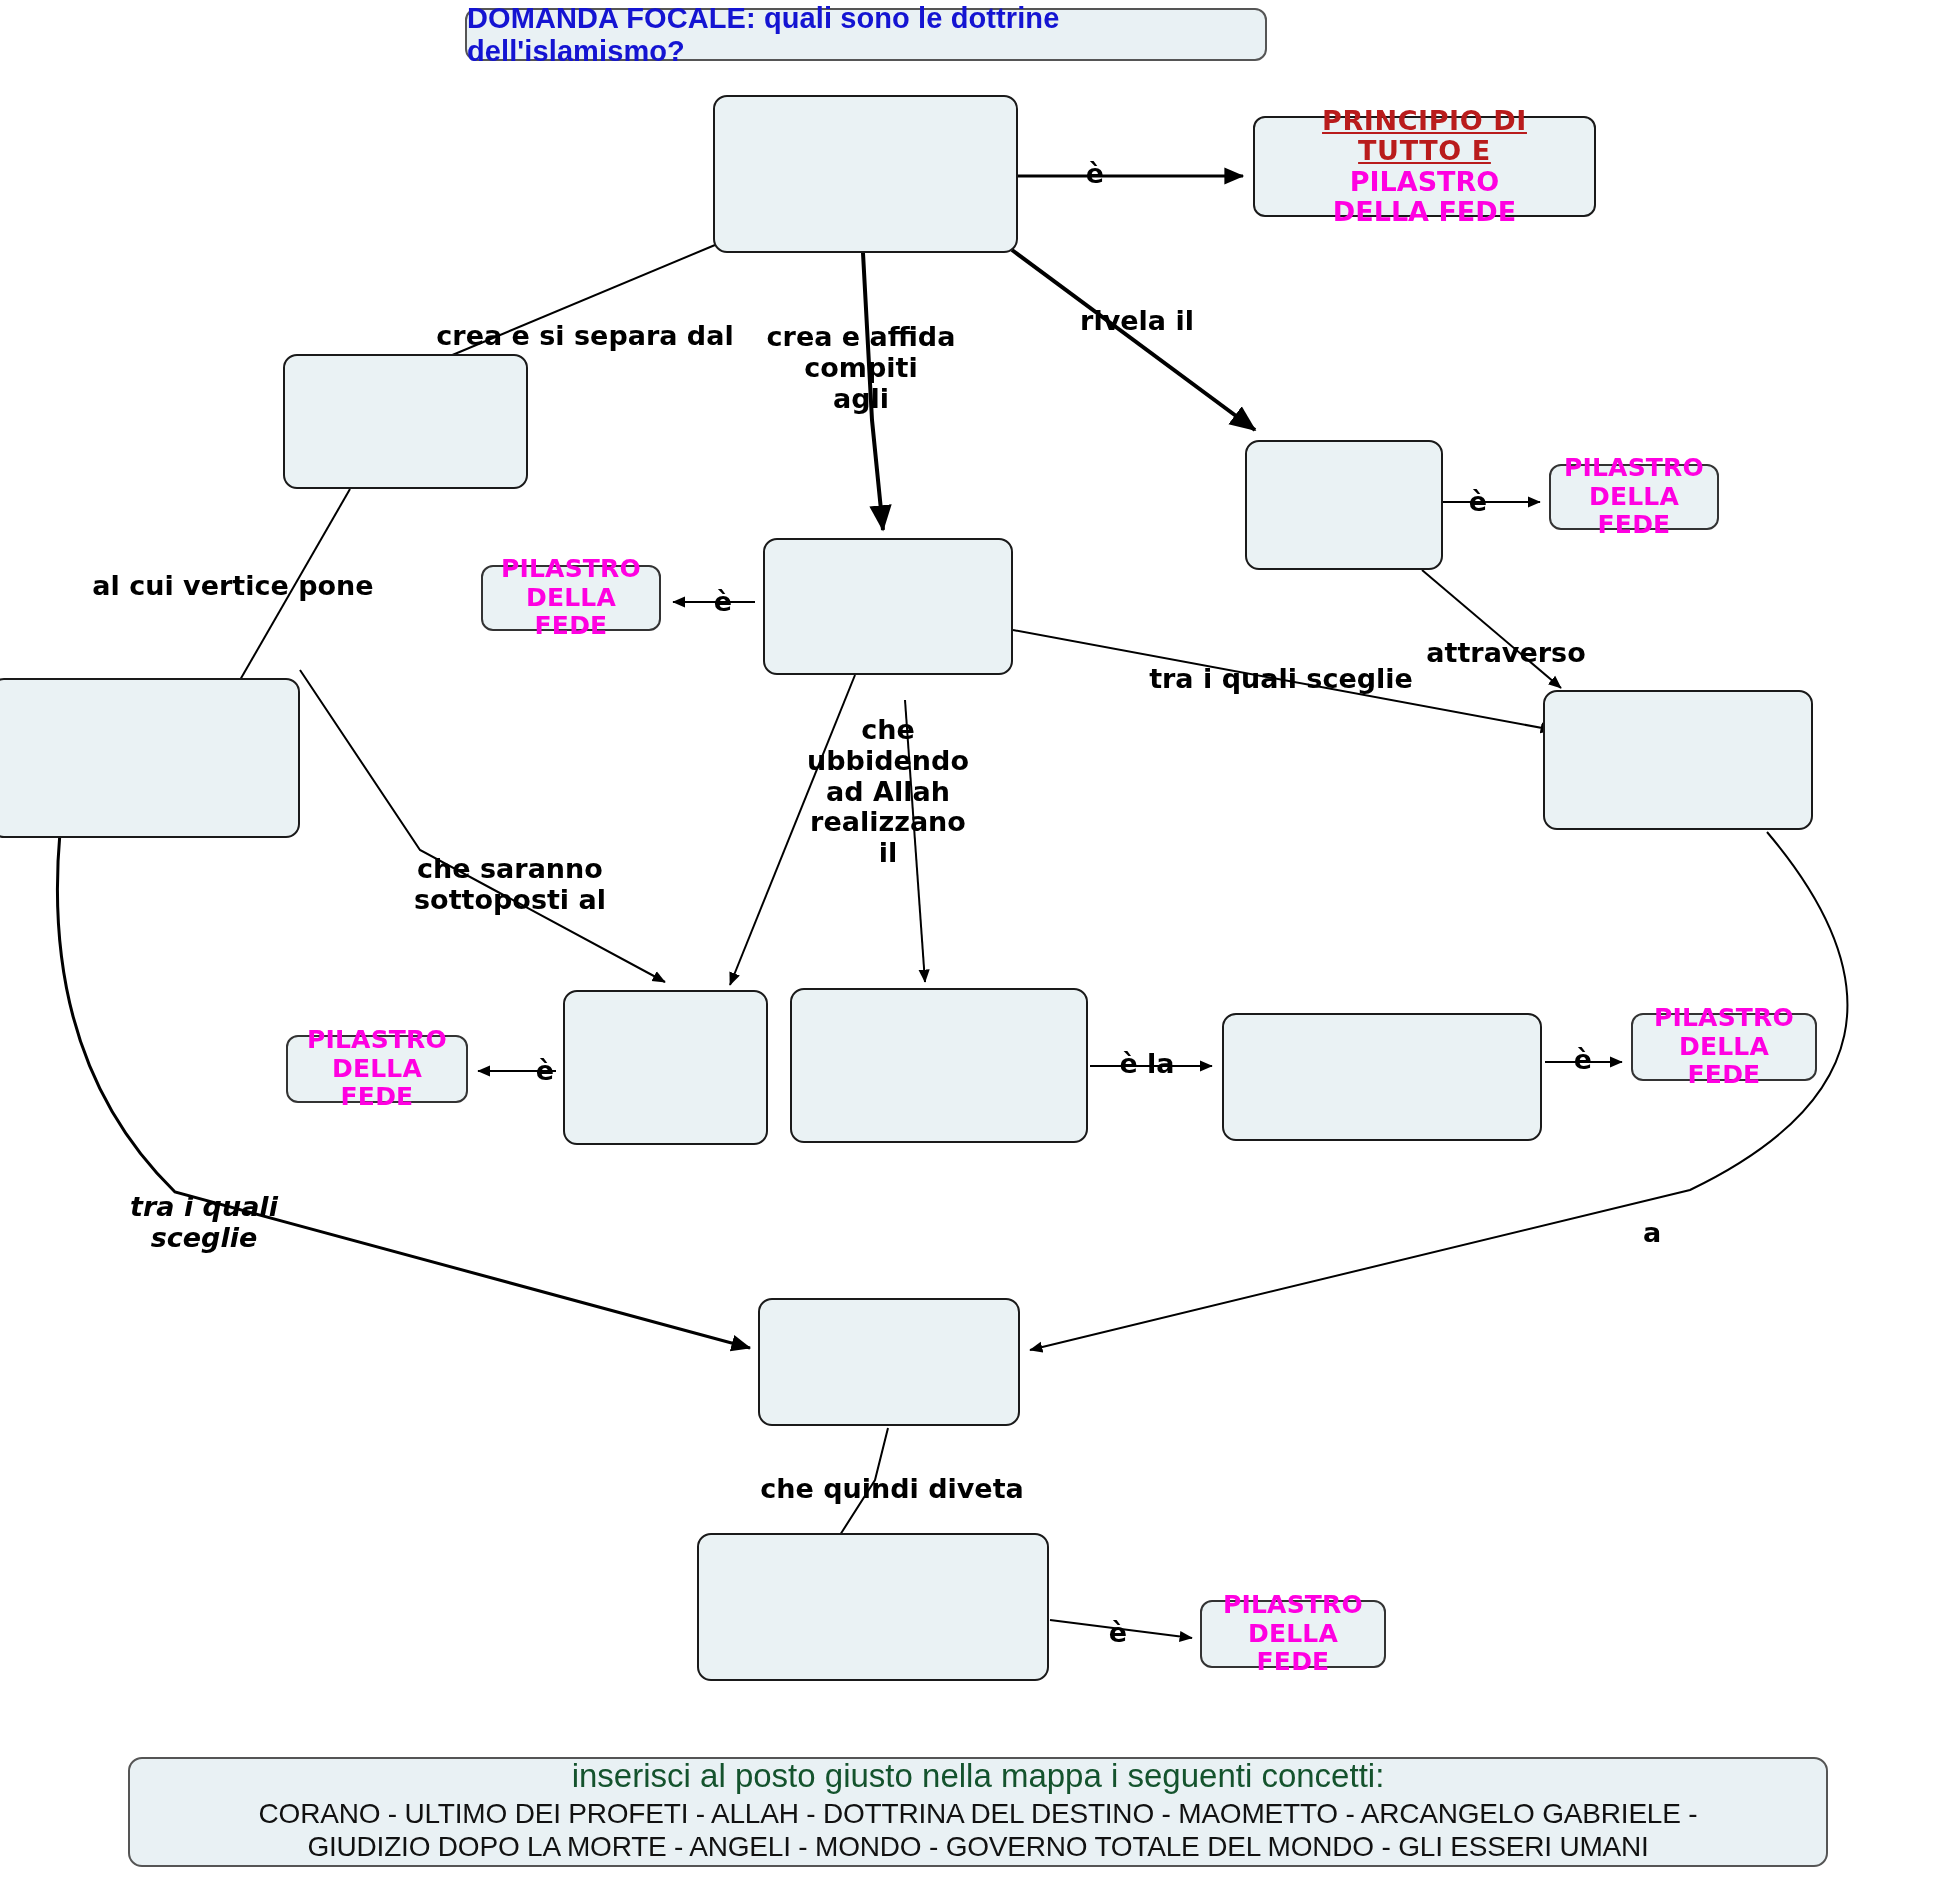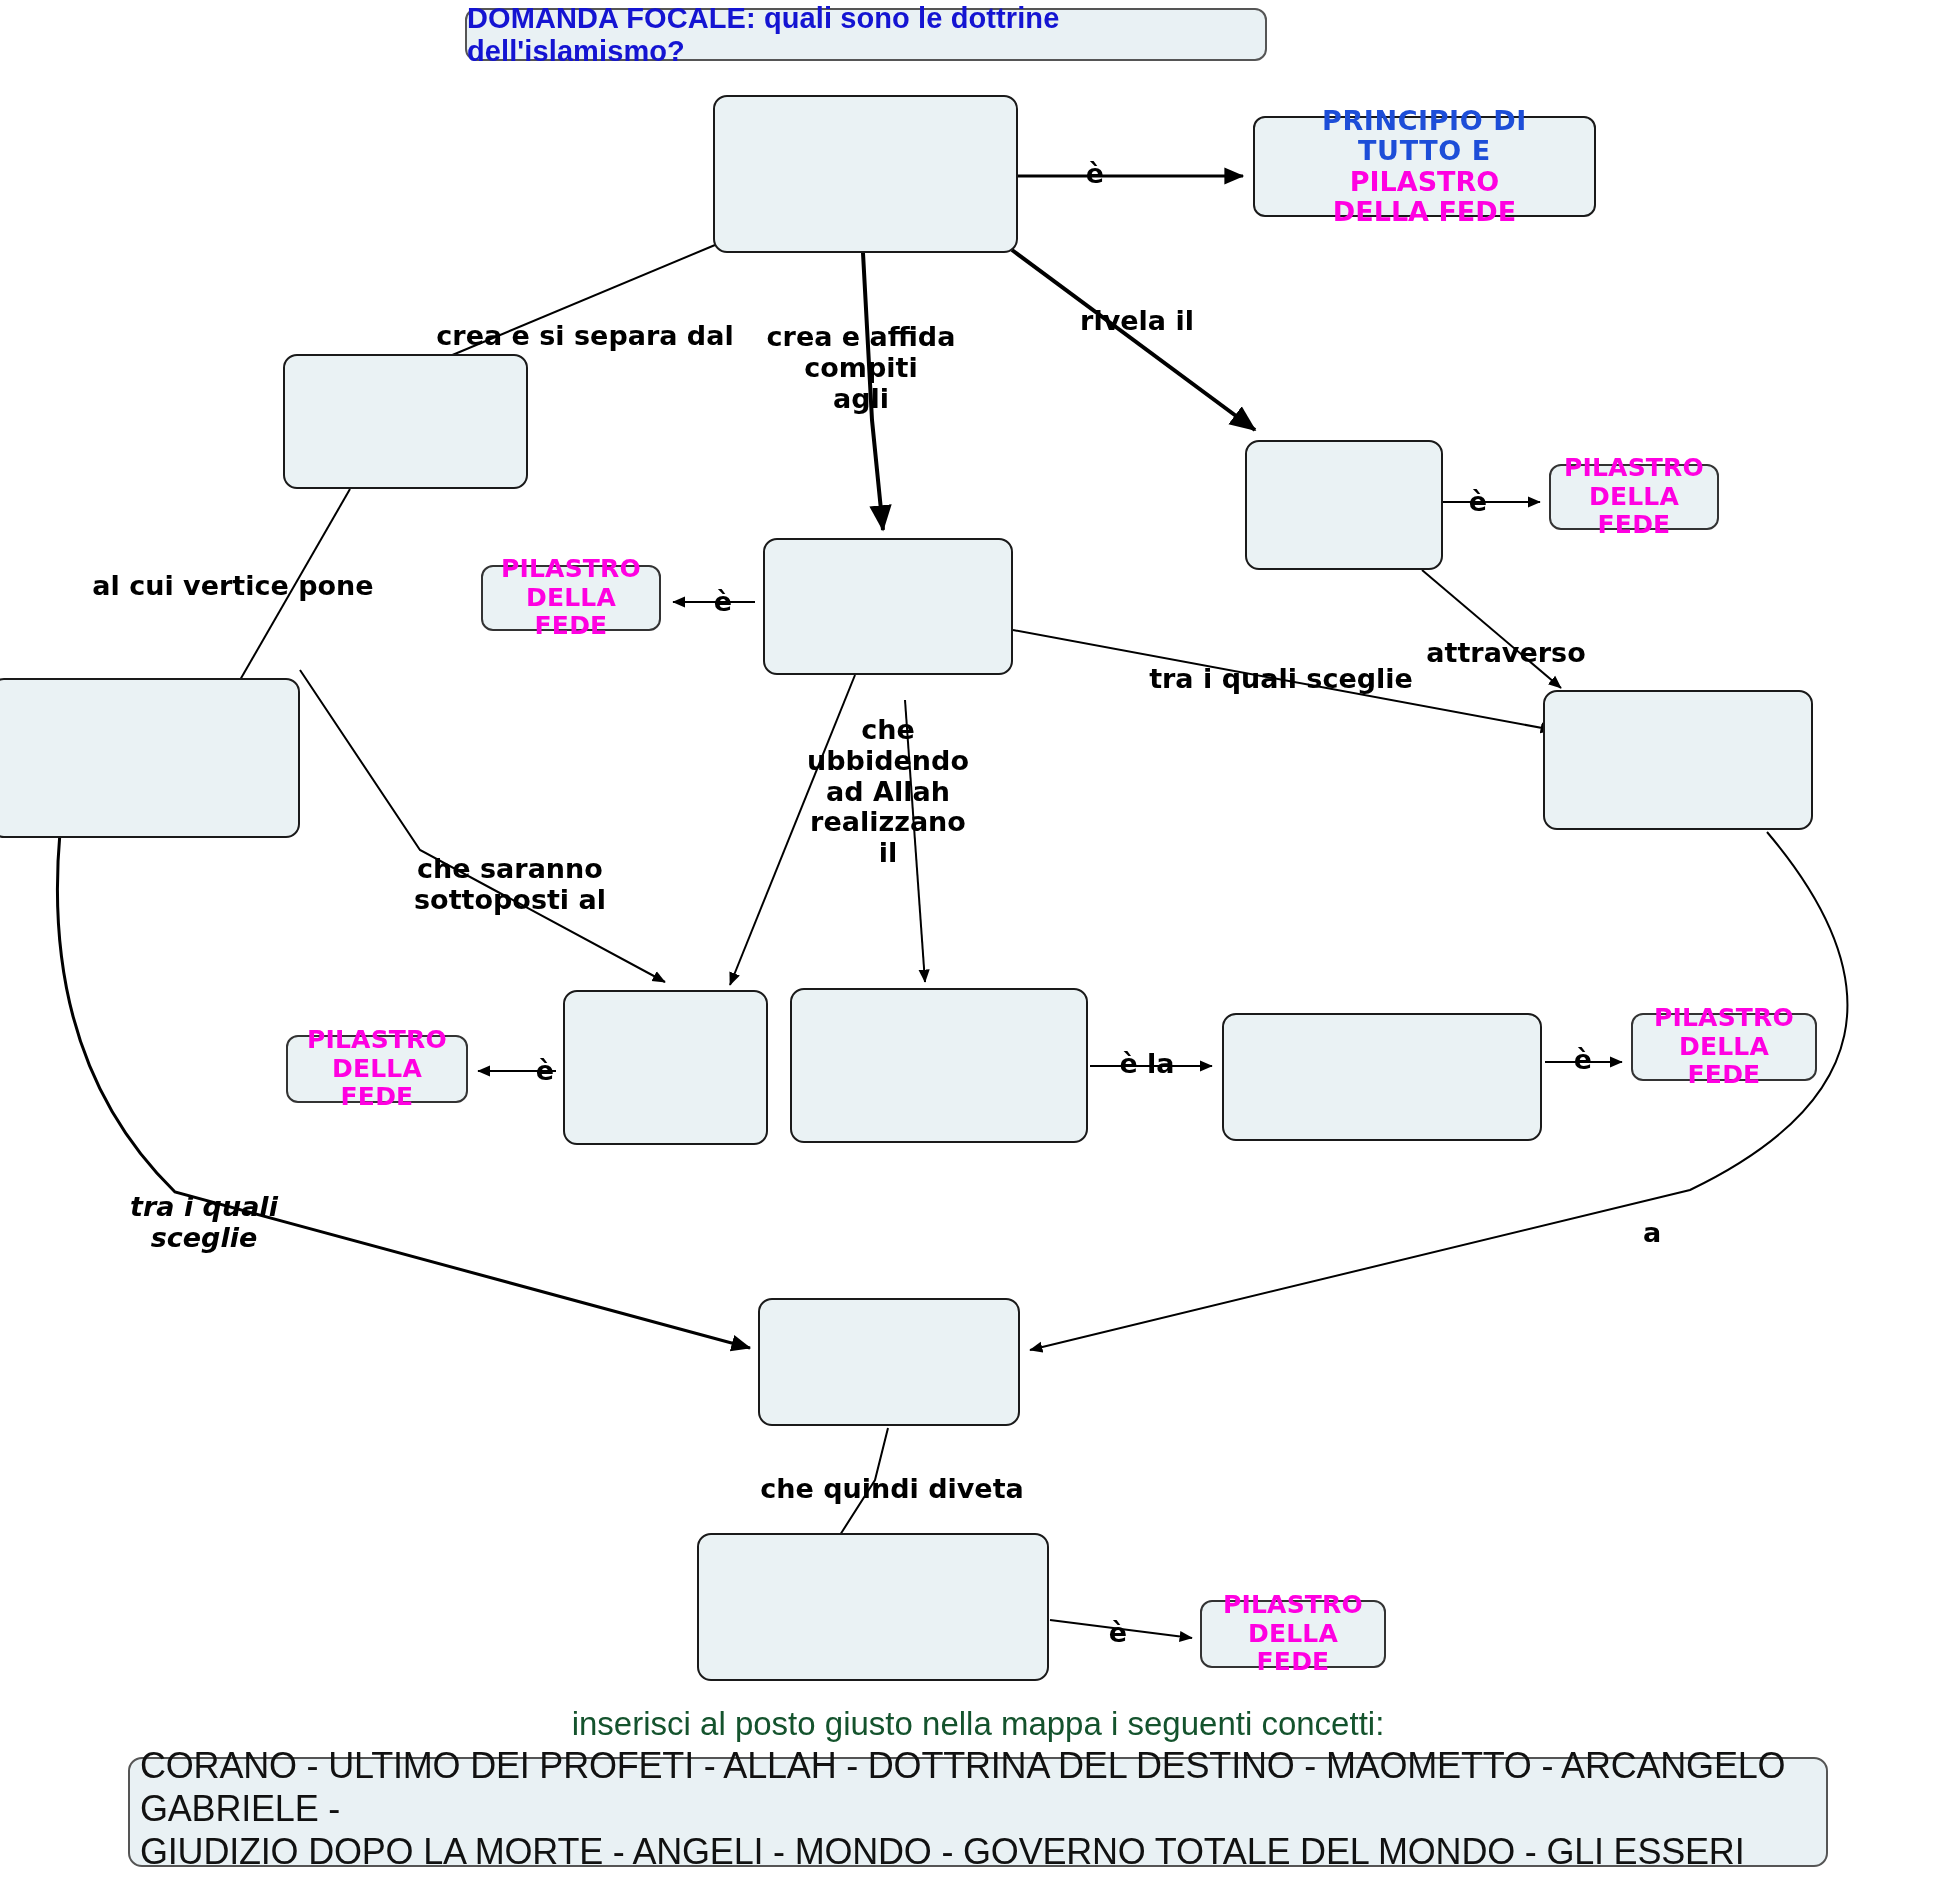--- a/index.html
+++ b/index.html
@@ -52,25 +52,26 @@
     letter-spacing: 0.2px;
     white-space: pre-line;
     font-family: "DejaVu Sans", sans-serif;
   }
   .node.principio {
     border-radius: 12px;
     flex-direction: column;
     padding: 6px 14px;
   }
   .principio-head {
-    color: #1d4ed8;
+    color: #b91c1c;
     font-weight: bold;
     font-size: 27px;
     letter-spacing: 0.6px;
     line-height: 1.12;
+    text-decoration: underline;
   }
   .principio-sub {
     color: #FF00E1;
     font-weight: bold;
     font-size: 27px;
     line-height: 1.12;
     white-space: pre-line;
   }
   
   #focus-box {
@@ -104,21 +105,21 @@
     padding: 6px 10px 10px 10px;
   }
   .legend-line1 {
     font-size: 33px;
     color: #14532d;
     line-height: 1.22;
     font-family: "Liberation Sans", sans-serif;
     font-stretch: condensed;
   }
   .legend-line2, .legend-line3 {
-    font-size: 36px;
+    font-size: 28px;
     color: #111;
     line-height: 1.2;
     font-family: "Liberation Sans", sans-serif;
     letter-spacing: -0.2px;
   }
   
   .link-label {
     position: absolute;
     font-weight: bold;
     color: #000;

